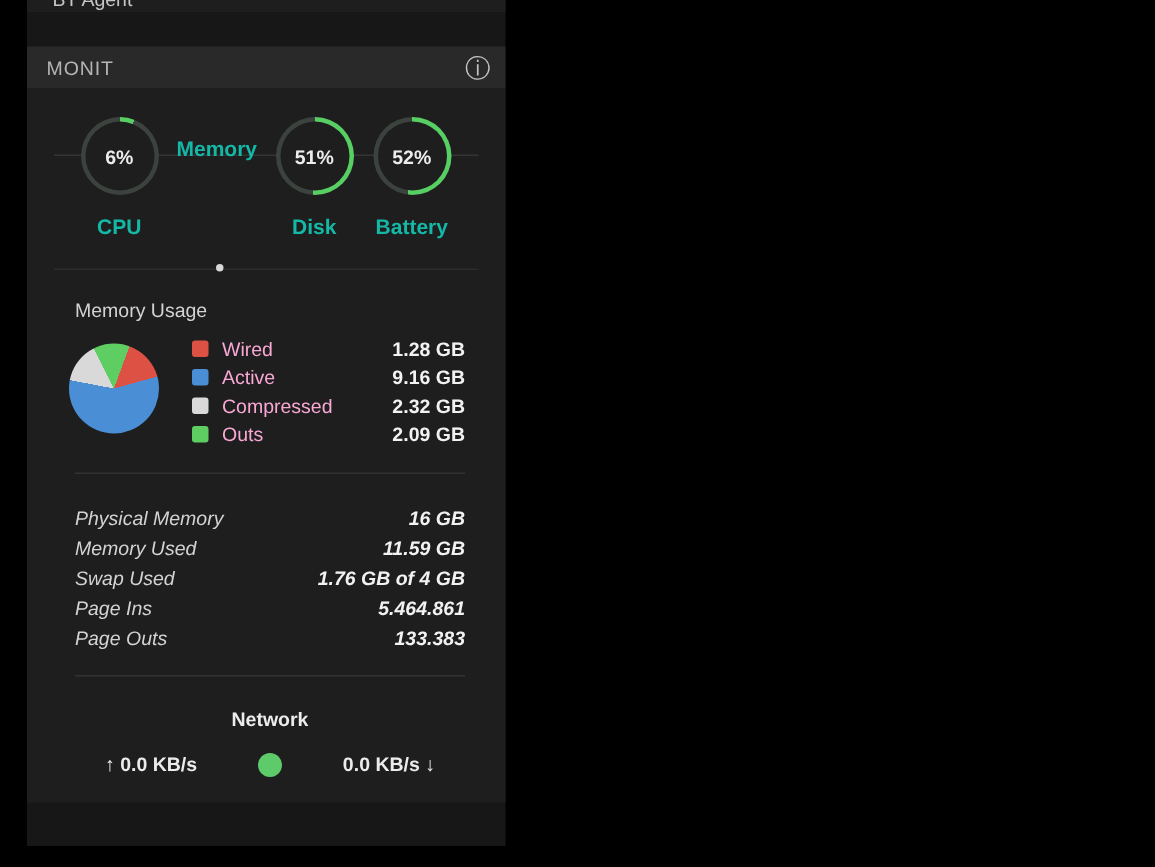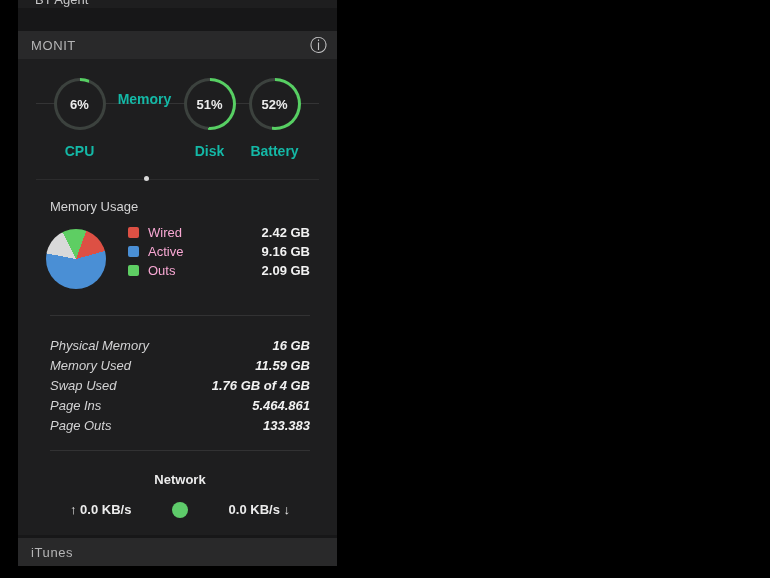--- a/index.html
+++ b/index.html
@@ -113,26 +113,31 @@
 
       <div class="dot-line"></div>
       <div class="page-dot"></div>
 
       <div class="section-title">Memory Usage</div>
       <div class="pie" id="pie" style="background: conic-gradient(from -27deg, rgb(94, 206, 99) 0deg, rgb(94, 206, 99) 47.0544deg, rgb(221, 80, 68) 47.0544deg, rgb(221, 80, 68) 101.538deg, rgb(74, 143, 213) 101.538deg, rgb(74, 143, 213) 307.767deg, rgb(217, 217, 217) 307.767deg, rgb(217, 217, 217) 360deg);"></div>
       <div class="legend" id="legend">
           <div class="legend-row">
             <span class="legend-swatch" style="background:#dd5044"></span>
             <span class="legend-label">Wired</span>
-            <span class="legend-value">2.42 GB</span>
+            <span class="legend-value">1.28 GB</span>
           </div>
           <div class="legend-row">
             <span class="legend-swatch" style="background:#4a8fd5"></span>
             <span class="legend-label">Active</span>
             <span class="legend-value">9.16 GB</span>
+          </div>
+          <div class="legend-row">
+            <span class="legend-swatch" style="background:#d9d9d9"></span>
+            <span class="legend-label">Compressed</span>
+            <span class="legend-value">2.32 GB</span>
           </div>
           <div class="legend-row">
             <span class="legend-swatch" style="background:#5ece63"></span>
             <span class="legend-label">Outs</span>
             <span class="legend-value">2.09 GB</span>
           </div>
         </div>
 
       <div class="divider d1"></div>
 
@@ -162,17 +167,14 @@
       <div class="divider d2"></div>
 
       <div class="net-title">Network</div>
       <div class="net-row">
         <span class="net-up">↑ 0.0 KB/s</span>
         <span class="net-dot"></span>
         <span class="net-down">0.0 KB/s ↓</span>
       </div>
     </div>
 
-    <div class="widget-header itunes">
-      <span class="widget-title">iTunes</span>
-    </div>
   </div>
 </div>
 
 </body></html>

